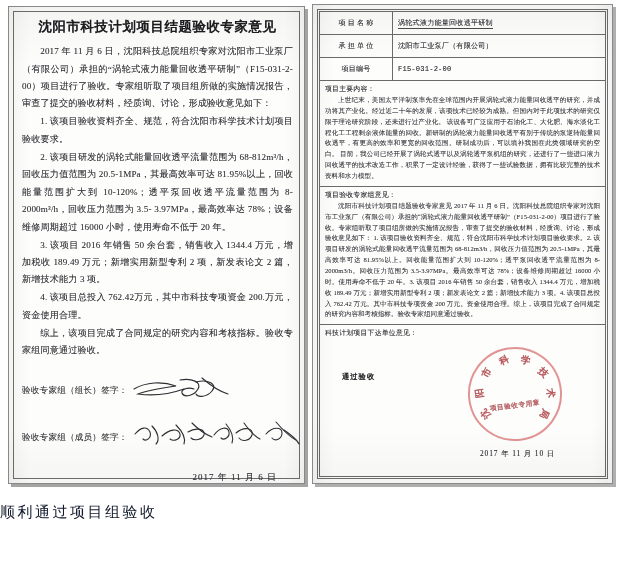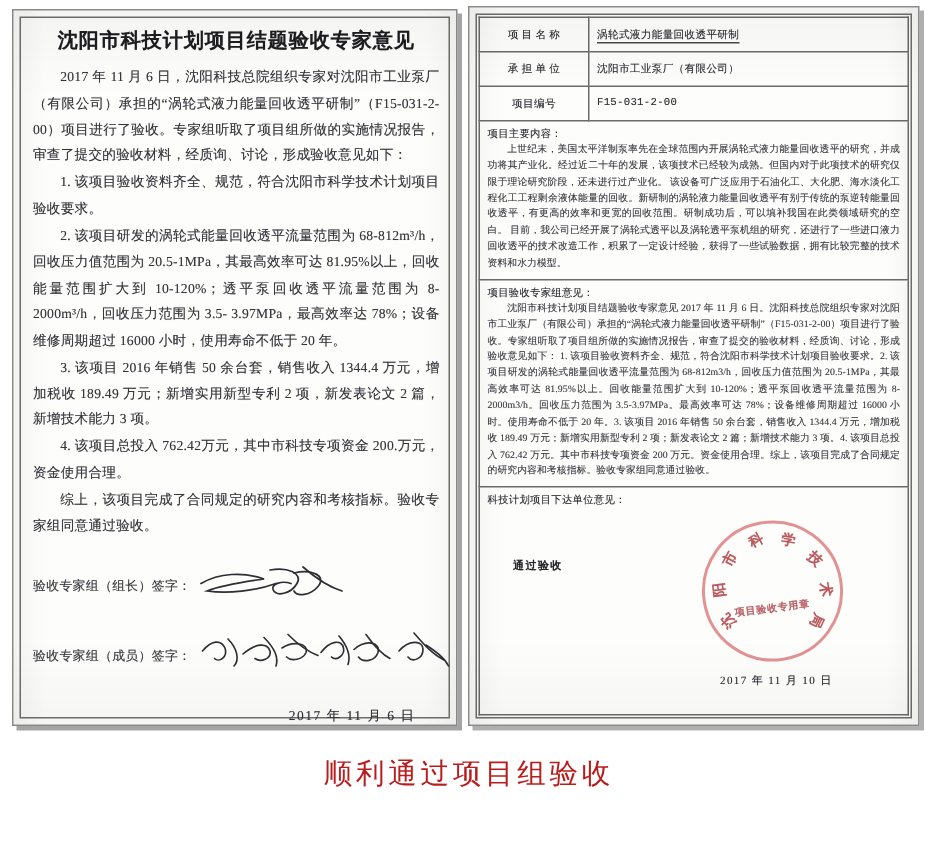--- a/index.html
+++ b/index.html
@@ -239,24 +239,23 @@
     color:#2f2f34;
     white-space:nowrap;
   }
 
   
   #caption{
     position:absolute;
     left:0;
     top:503px;
     width:625px;
-    text-align:center;
-    font-size:19px;
+    font-size:15px;
     letter-spacing:2.5px;
-    color:#b91c1c;
+    color:#0f172a;
     font-family:"Liberation Serif","DejaVu Serif",serif;
   }
 
   
   .scanlike{ text-shadow: 0 0 0.45px rgba(60,60,70,0.45); }
 </style>
 </head>
 <body>
 
 <div class="scan" id="doc-left">

